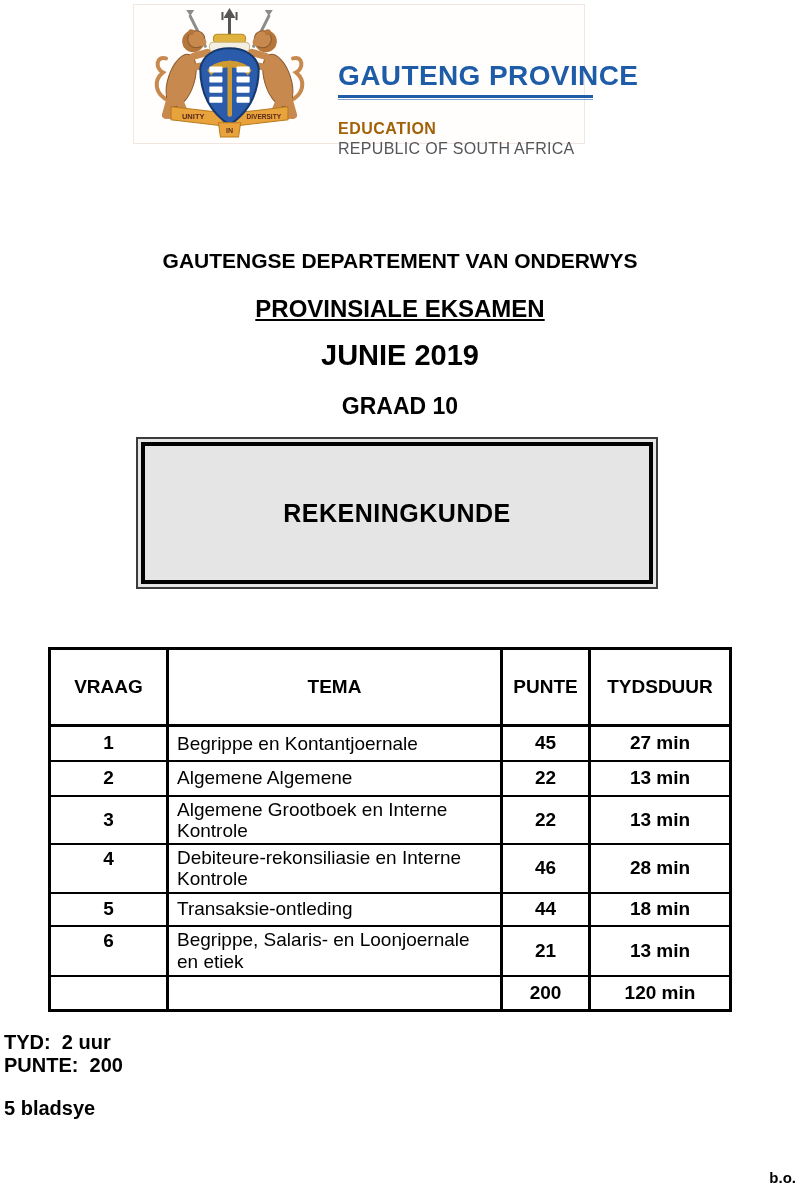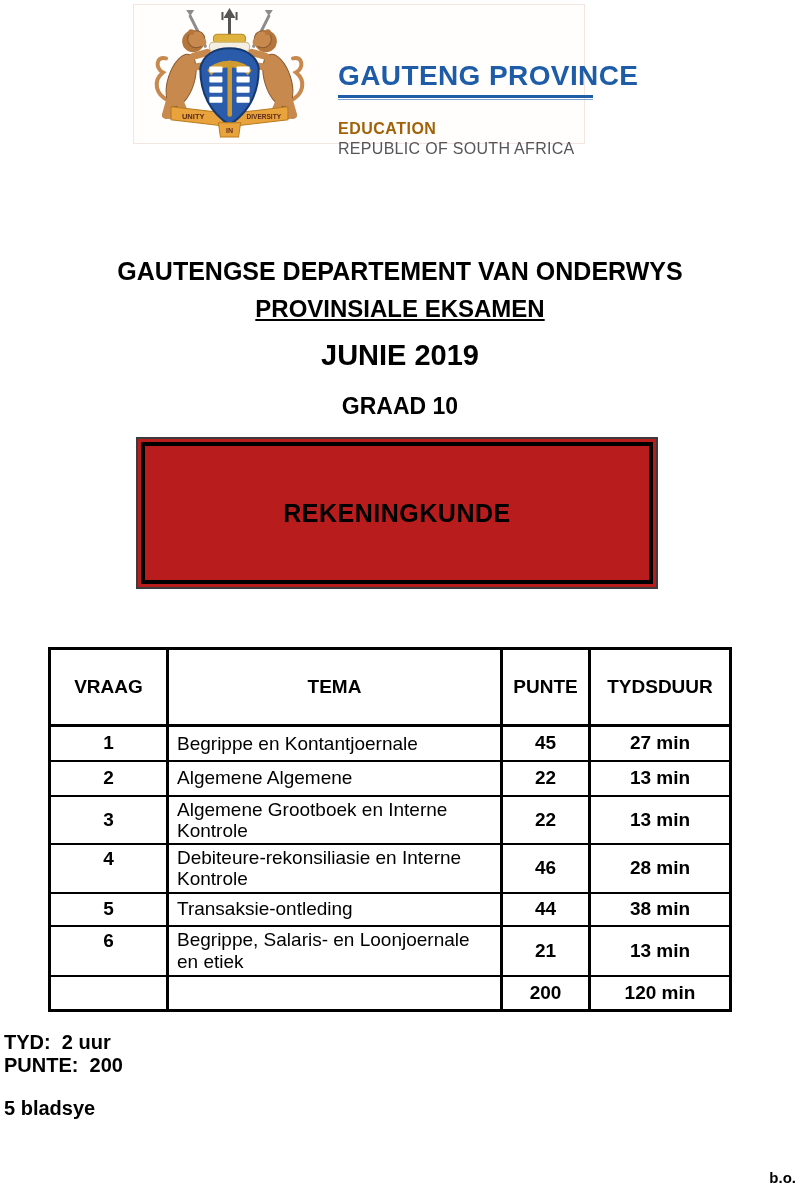--- a/index.html
+++ b/index.html
@@ -16,28 +16,28 @@
   .crest-svg { position:absolute; left:8px; top:3px; }
   .logo-text { position:absolute; left:204px; top:55px; width:255px; }
   .logo-name { font-size:28px; font-weight:bold; color:#1e5ca8; letter-spacing:.4px; white-space:nowrap; }
   .logo-rule { height:3px; background:#1e5ca8; margin-top:3px; }
   .logo-rule2 { height:1px; background:#7fa3cf; margin-top:1px; }
   .logo-dept { margin-top:20px; font-size:16px; font-weight:bold; color:#a16207; letter-spacing:.5px; }
   .logo-country { margin-top:2px; font-size:16px; color:#55565a; letter-spacing:.3px; }
 
   
   .title { position:absolute; left:0; width:100%; text-align:center; font-weight:bold; }
-  .t1 { top:249px; font-size:25px;margin-top:8px; }
+  .t1 { top:249px; font-size:21px; }
   .t2 { top:295px; font-size:24px;text-decoration:underline; }
   .t3 { top:339px; font-size:29px; }
   .t4 { top:393px; font-size:23px; }
 
   
   .subject-outer { position:absolute; left:136px; top:437px; width:522px; height:152px;
-                   border:2px solid #3c3c3c; padding:3px; background:#b91c1c; }
+                   border:2px solid #3c3c3c; padding:3px; background:#e5e5e5; }
   .subject-inner { width:100%; height:100%; border:4px solid #000;
                    display:flex; align-items:center; justify-content:center; }
   .subject-label { font-size:25px; font-weight:bold; letter-spacing:.5px; }
 
   
   .exam-table { position:absolute; left:48px; top:647px; width:681px;
                 border-collapse:collapse; table-layout:fixed; }
   .exam-table col.c1 { width:118px; } .exam-table col.c2 { width:334px; }
   .exam-table col.c3 { width:88px; }  .exam-table col.c4 { width:141px; }
   .exam-table { border:3px solid #000; }
@@ -190,21 +190,21 @@
       <tr class="hr4">
         <td class="num va-top">4</td>
         <td class="tema">Debiteure-rekonsiliasie en Interne Kontrole</td>
         <td class="num">46</td>
         <td class="num">28 min</td>
       </tr>
       <tr class="hr5">
         <td class="num">5</td>
         <td class="tema">Transaksie-ontleding</td>
         <td class="num">44</td>
-        <td class="num">38 min</td>
+        <td class="num">18 min</td>
       </tr>
       <tr class="hr6">
         <td class="num va-top">6</td>
         <td class="tema">Begrippe, Salaris- en Loonjoernale en etiek</td>
         <td class="num">21</td>
         <td class="num">13 min</td>
       </tr>
       <tr class="hrt">
         <td></td>
         <td></td>

